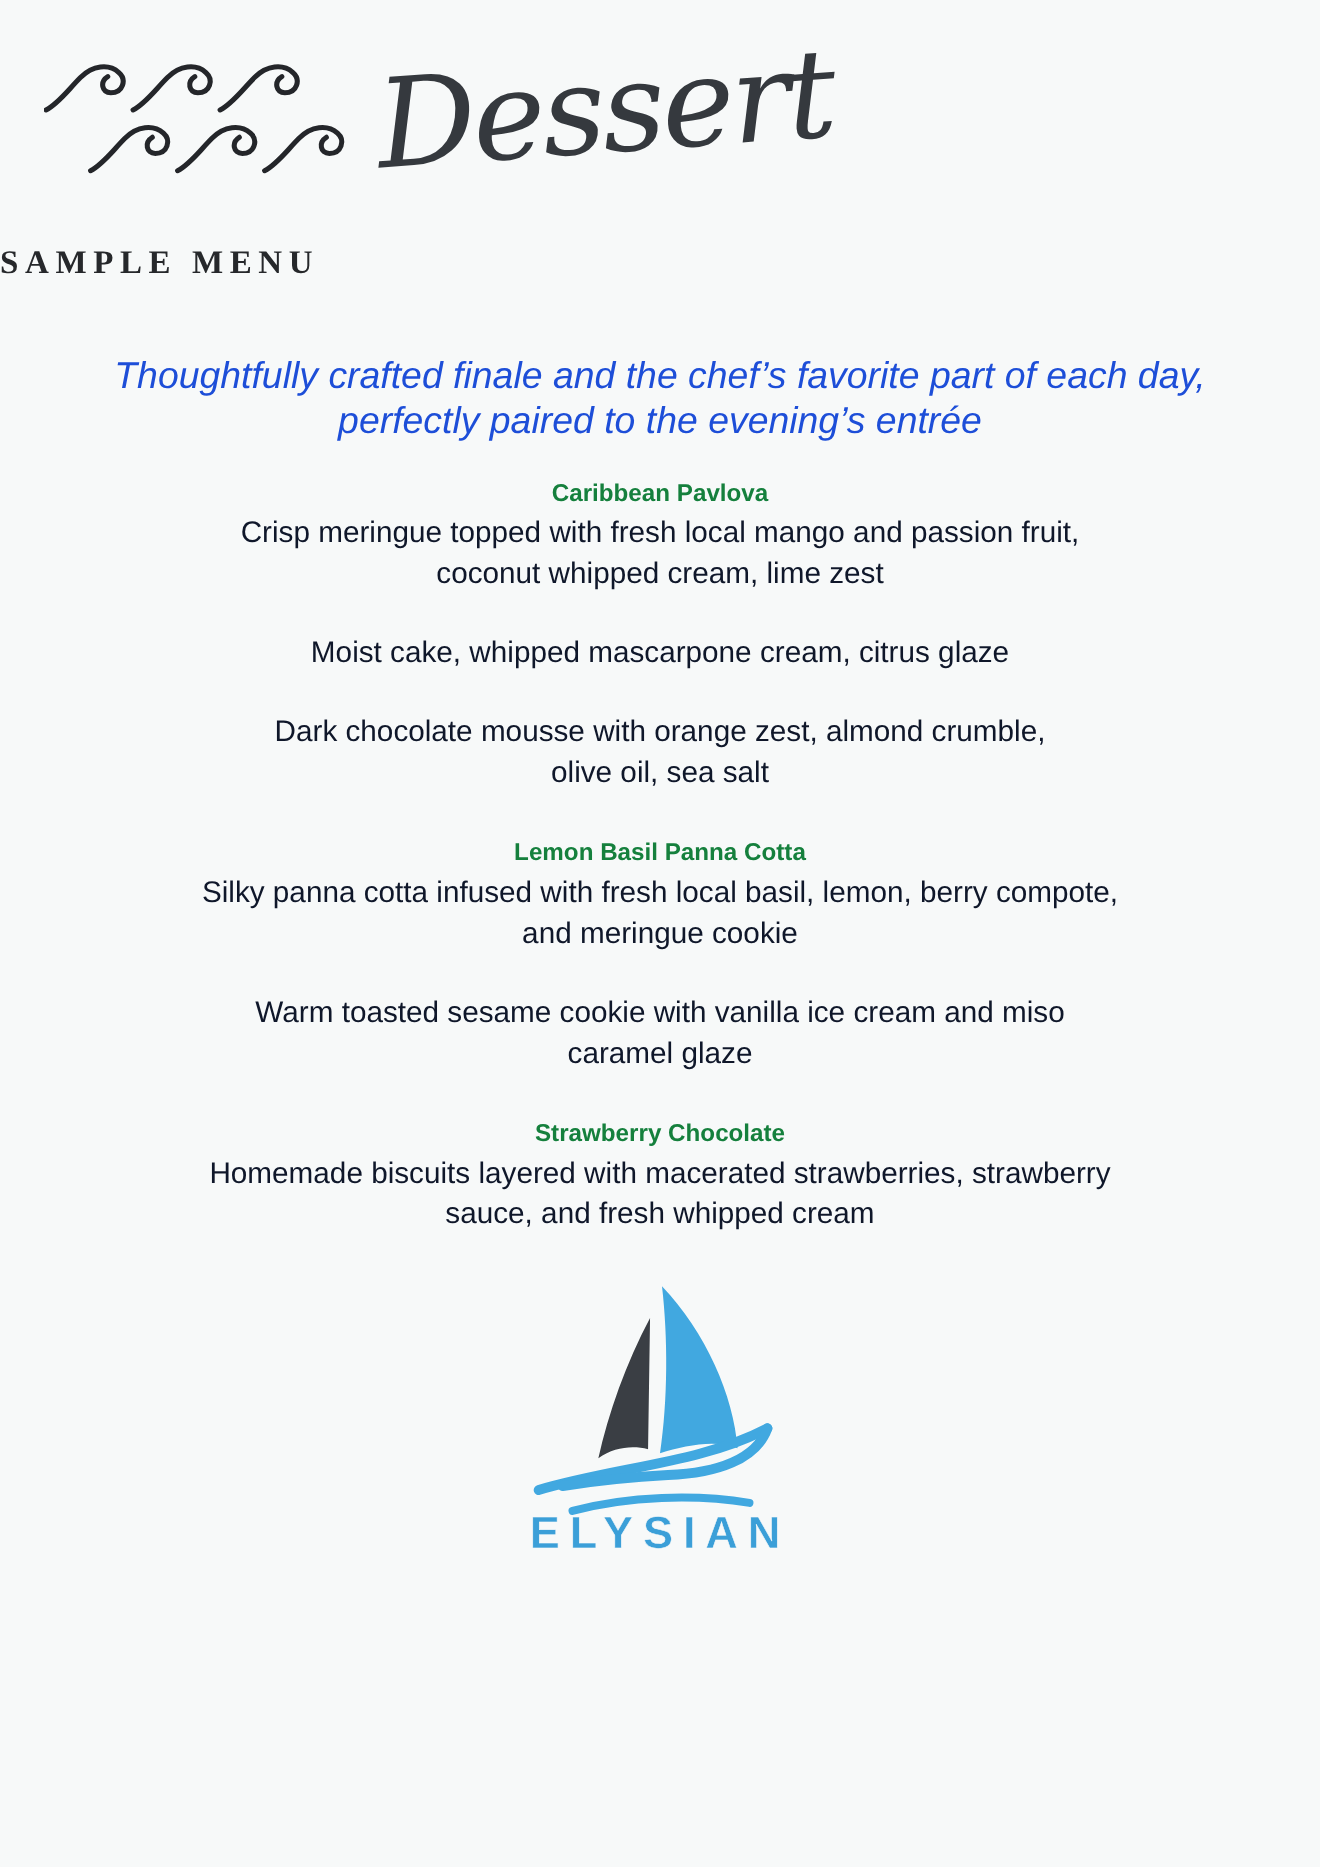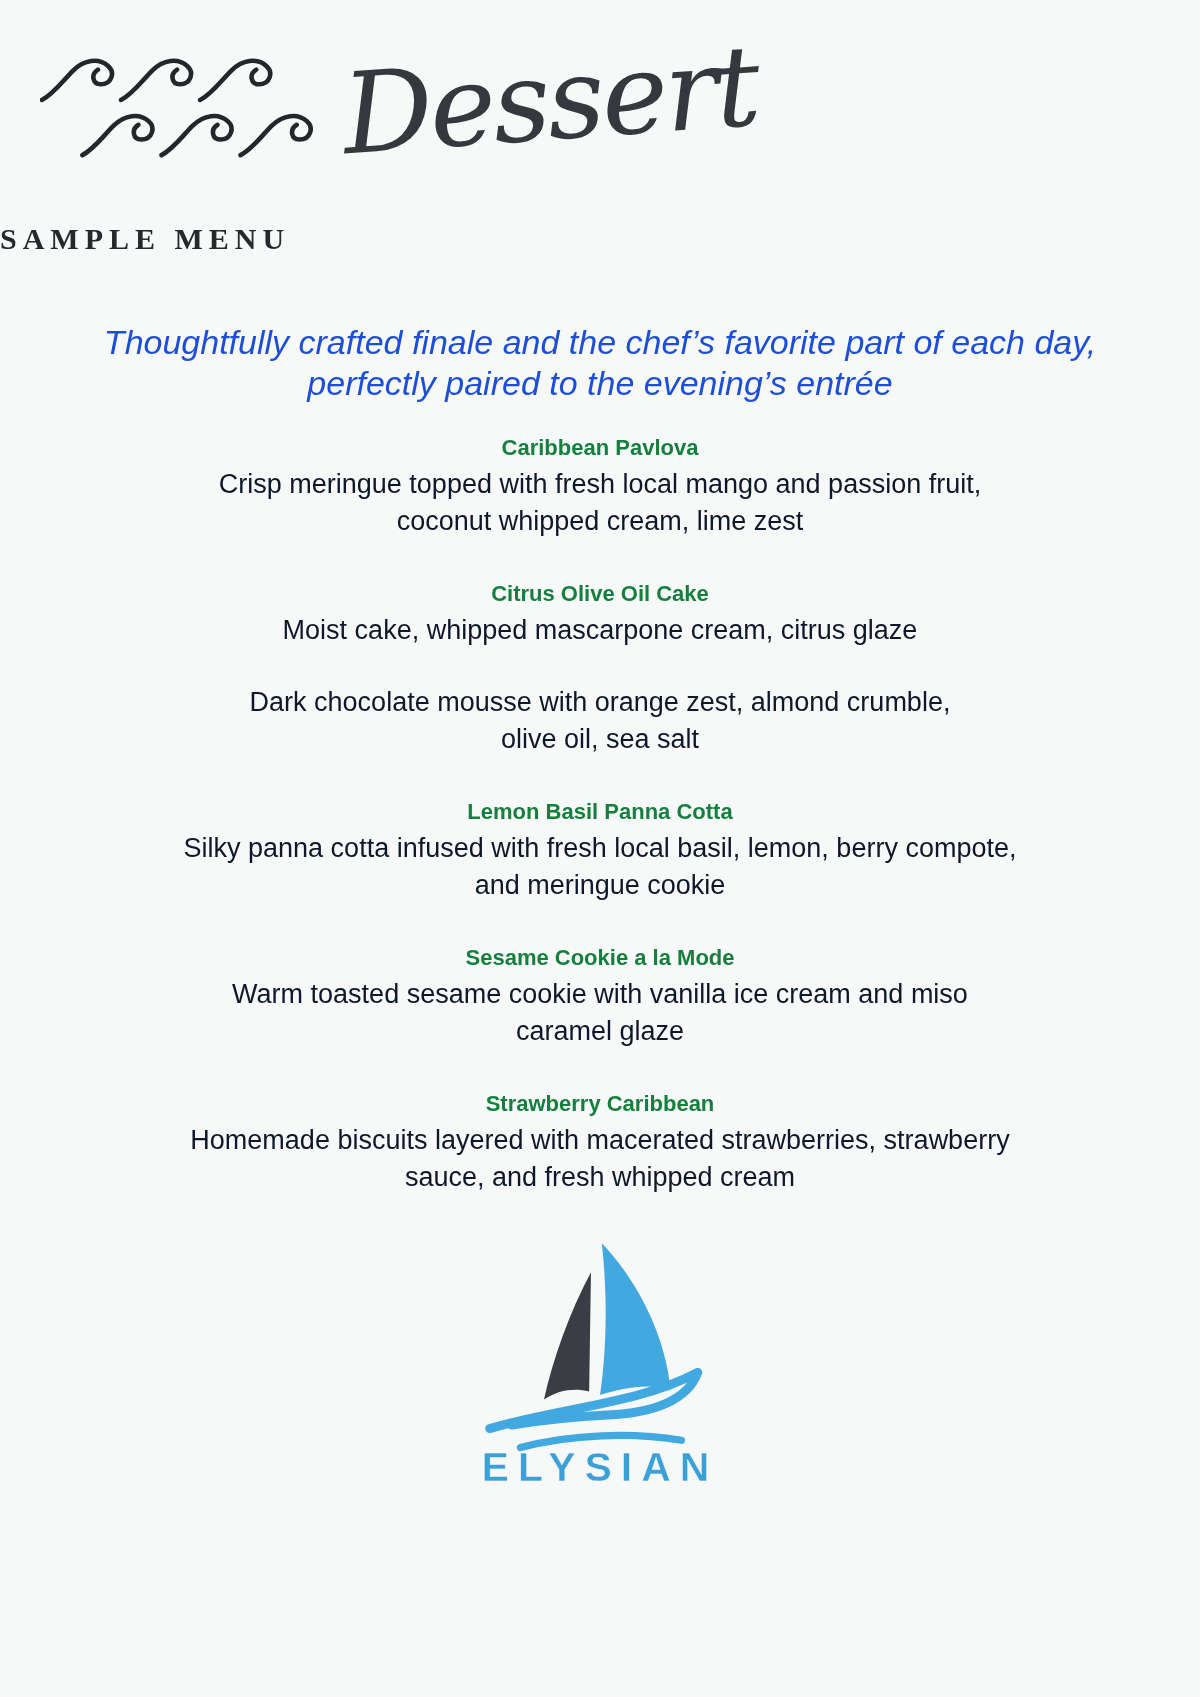--- a/index.html
+++ b/index.html
@@ -77,44 +77,42 @@
     <p class="intro">Thoughtfully crafted finale and the chef’s favorite part of each day,
 perfectly paired to the evening’s entrée</p>
     <div id="menu-list">
   <div class="menu-item">
     <h3 class="item-name">Caribbean Pavlova</h3>
     <p class="item-desc">Crisp meringue topped with fresh local mango and passion fruit,
 coconut whipped cream, lime zest</p>
   </div>
 
   <div class="menu-item">
-    <h3 class="item-name">Citrus Olive Oil Cake</h3>
     <p class="item-desc">Moist cake, whipped mascarpone cream, citrus glaze</p>
   </div>
 
   <div class="menu-item">
     <p class="item-desc">Dark chocolate mousse with orange zest, almond crumble,
 olive oil, sea salt</p>
   </div>
 
   <div class="menu-item">
     <h3 class="item-name">Lemon Basil Panna Cotta</h3>
     <p class="item-desc">Silky panna cotta infused with fresh local basil, lemon, berry compote,
 and meringue cookie</p>
   </div>
 
   <div class="menu-item">
-    <h3 class="item-name">Sesame Cookie a la Mode</h3>
     <p class="item-desc">Warm toasted sesame cookie with vanilla ice cream and miso
 caramel glaze</p>
   </div>
 
 
   <div class="menu-item">
-    <h3 class="item-name">Strawberry Caribbean</h3>
+    <h3 class="item-name">Strawberry Chocolate</h3>
     <p class="item-desc">Homemade biscuits layered with macerated strawberries, strawberry
 sauce, and fresh whipped cream</p>
   </div>
 </div>
 
     <div class="footer">
 
       <svg class="sailboat" viewBox="0 0 300 250" aria-hidden="true">
 
         <path d="M140,40 C116,85 98,136 88,181 C104,170 122,168 138,172 Z" fill="#3a3e44"></path>

